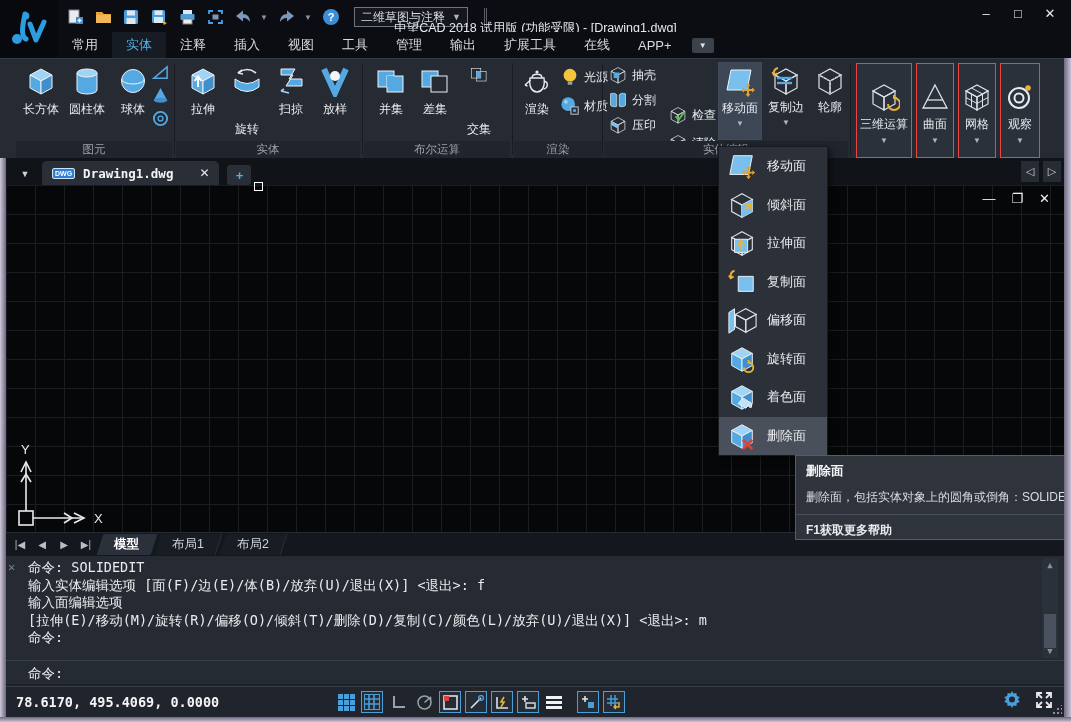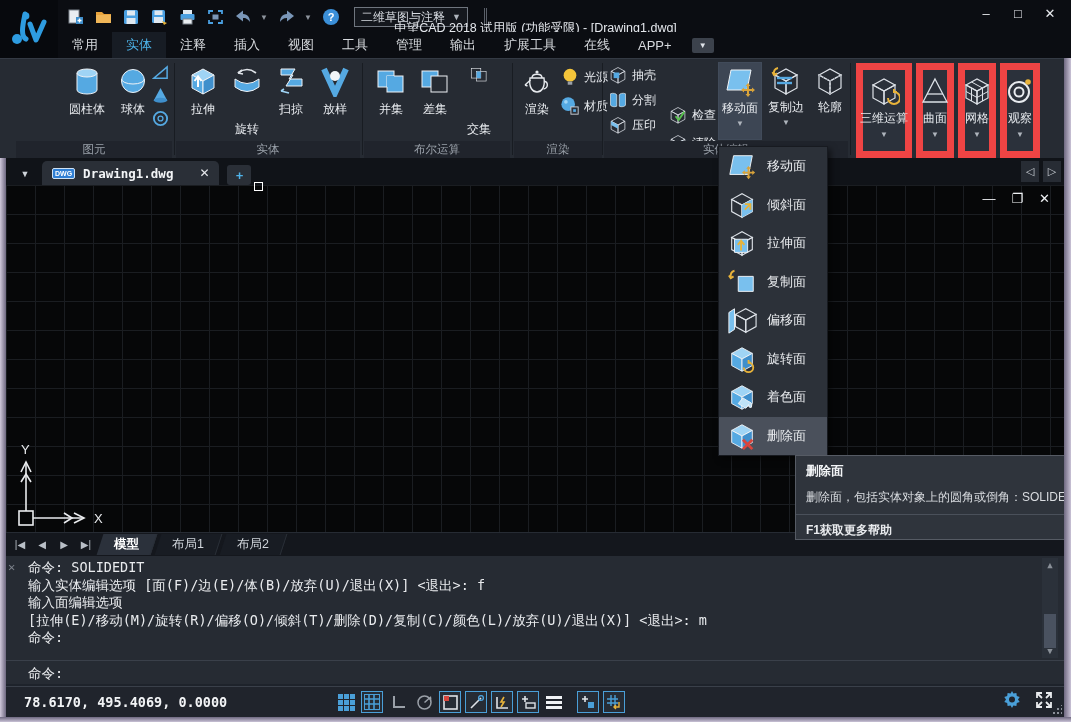--- a/index.html
+++ b/index.html
@@ -41,21 +41,21 @@
   .bigbtn .lbl { color:#e7eaee; font-size:12px; margin-top:4px; white-space:nowrap; }
   .smallcol { position:absolute; display:flex; flex-direction:column; gap:5px; align-items:center; }
   .srow { display:flex; align-items:center; gap:4px; cursor:default; }
   .srow .ic-s { width:20px; height:20px; }
   .srow .lbl { color:#e7eaee; font-size:12px; white-space:nowrap; }
   .facebtn { position:absolute; top:3px; width:44px; height:78px; display:flex; flex-direction:column; align-items:center; cursor:default; }
   .facebtn.hl { background:#3d4654; border:1px solid #55607233; }
   .facebtn .ic { width:32px; height:32px; margin-top:3px; }
   .facebtn .lbl { color:#e7eaee; font-size:12px; margin-top:2px; white-space:nowrap; }
   .facebtn .car { color:#aeb4bc; font-size:8px; margin-top:2px; }
-  .tallbtn { position:absolute; top:4px; height:95px; background:#2b313b; border:7px solid #ef4444; display:flex; flex-direction:column; align-items:center; cursor:default; }
+  .tallbtn { position:absolute; top:4px; height:95px; background:#2b313b; border:1px solid #ef4444; display:flex; flex-direction:column; align-items:center; cursor:default;justify-content:center; }
   .tallbtn .ic { width:32px; height:34px; margin-top:4px; }
   .tallbtn .lbl { color:#e7eaee; font-size:12px; margin-top:2px; white-space:nowrap; }
   .tallbtn .car { color:#aeb4bc; font-size:8px; margin-top:3px; }
 
   
   .doctabs { position:absolute; left:0; top:158px; width:1071px; height:27px; background:#101318; display:flex; align-items:flex-end; }
   .dt-drop { width:26px; height:22px; margin-left:12px; color:#cfd4da; font-size:9px; display:flex; align-items:center; justify-content:center; cursor:default; }
   .dtab { height:24px; margin-left:4px; padding:0 10px; background:#2a2f37; border-radius:5px 5px 0 0; display:flex; align-items:center; gap:8px; cursor:default; }
   .dtab .dwg-badge { background:#2f7fd4; color:#fff; font-size:7px; font-weight:bold; padding:1px 2px; border-radius:2px; border:1px solid #cfe2f4; }
   .dtab .lbl { color:#f2f4f6; font-size:12.5px; font-weight:bold; font-family:"DejaVu Sans Mono",monospace; }
@@ -86,21 +86,21 @@
   .cmd-close { position:absolute; left:2px; top:4px; color:#7d838c; font-size:12px; cursor:default; }
   .cmd-lines { position:absolute; left:22px; top:3px; right:36px; color:#e9ebee; font-size:13.5px; line-height:17.5px; white-space:pre; overflow:hidden; }
   .cmd-prompt { position:absolute; left:22px; top:109px; right:36px; color:#e9ebee; font-size:13.5px; }
   .cmd-divider { position:absolute; left:0; top:104px; width:100%; height:1px; background:#3a404a; }
   .cmd-scroll { position:absolute; right:6px; top:2px; width:16px; height:100px; background:#2b313a; }
   .cmd-scroll .up,.cmd-scroll .dn { position:absolute; left:0; width:16px; height:14px; color:#8a9098; font-size:9px; text-align:center; line-height:14px; cursor:default; }
   .cmd-scroll .dn { bottom:0; }
   .cmd-scroll .thumb { position:absolute; left:2px; top:56px; width:12px; height:34px; background:#4a5260; cursor:default; }
 
   
-  .statusbar { position:absolute; left:0; top:686px; width:1071px; height:31px; background:#20242c; border-top:1px solid #3a404a; display:flex; align-items:center;padding-left:8px; }
+  .statusbar { position:absolute; left:0; top:686px; width:1071px; height:31px; background:#20242c; border-top:1px solid #3a404a; display:flex; align-items:center; }
   .coords { margin-left:16px; color:#f2f4f6; font-size:13.5px; font-weight:bold; font-family:"DejaVu Sans Mono",monospace; }
   .sticons { position:absolute; left:335px; top:4px; display:flex; gap:4px; align-items:center; }
   .st { width:22px; height:22px; display:flex; align-items:center; justify-content:center; cursor:default; }
   .st.boxed { border:1px solid #4a9fd8; background:#262c35; }
   .st-right { position:absolute; right:18px; top:4px; display:flex; gap:14px; align-items:center; }
   .grip { position:absolute; right:9px; bottom:2px; width:10px; height:10px;
     background:radial-gradient(circle at 2px 8px,#8a8f98 1px,transparent 1.4px),radial-gradient(circle at 6px 8px,#8a8f98 1px,transparent 1.4px),radial-gradient(circle at 10px 8px,#8a8f98 1px,transparent 1.4px),radial-gradient(circle at 6px 4px,#8a8f98 1px,transparent 1.4px),radial-gradient(circle at 10px 4px,#8a8f98 1px,transparent 1.4px),radial-gradient(circle at 10px 0px,#8a8f98 1px,transparent 1.4px); }
 
   
   .facemenu { position:absolute; left:718px; top:146px; width:110px; background:#2c3139; border:1px solid #171a20; z-index:50; box-shadow:3px 3px 6px rgba(0,0,0,.5); }
@@ -236,20 +236,26 @@
     <div class="rtab">输出</div>
     <div class="rtab">扩展工具</div>
     <div class="rtab">在线</div>
     <div class="rtab">APP+</div>
     <div class="rtab-menu">▼</div>
   </div>
 
   <div class="ribbon">
 
     <div class="panel" style="left:16px;width:156px;">
+      <div class="bigbtn" style="left:2px;">
+        <svg class="ic" viewBox="0 0 32 32">
+            <use href="#cubS"></use>
+          </svg>
+        <span class="lbl">长方体</span>
+      </div>
       <div class="bigbtn" style="left:48px;">
         <svg class="ic" viewBox="0 0 32 32">
             <path d="M6 8 v17 a10 4 0 0 0 20 0 v-17" fill="#55a9e2" stroke="#eef2f6"></path>
             <ellipse cx="16" cy="8" rx="10" ry="4" fill="#9fd4f5" stroke="#eef2f6"></ellipse>
           </svg>
         <span class="lbl">圆柱体</span>
       </div>
       <div class="bigbtn" style="left:94px;">
         <svg class="ic" viewBox="0 0 32 32">
             <circle cx="16" cy="16" r="11.5" fill="#55a9e2" stroke="#eef2f6"></circle>

